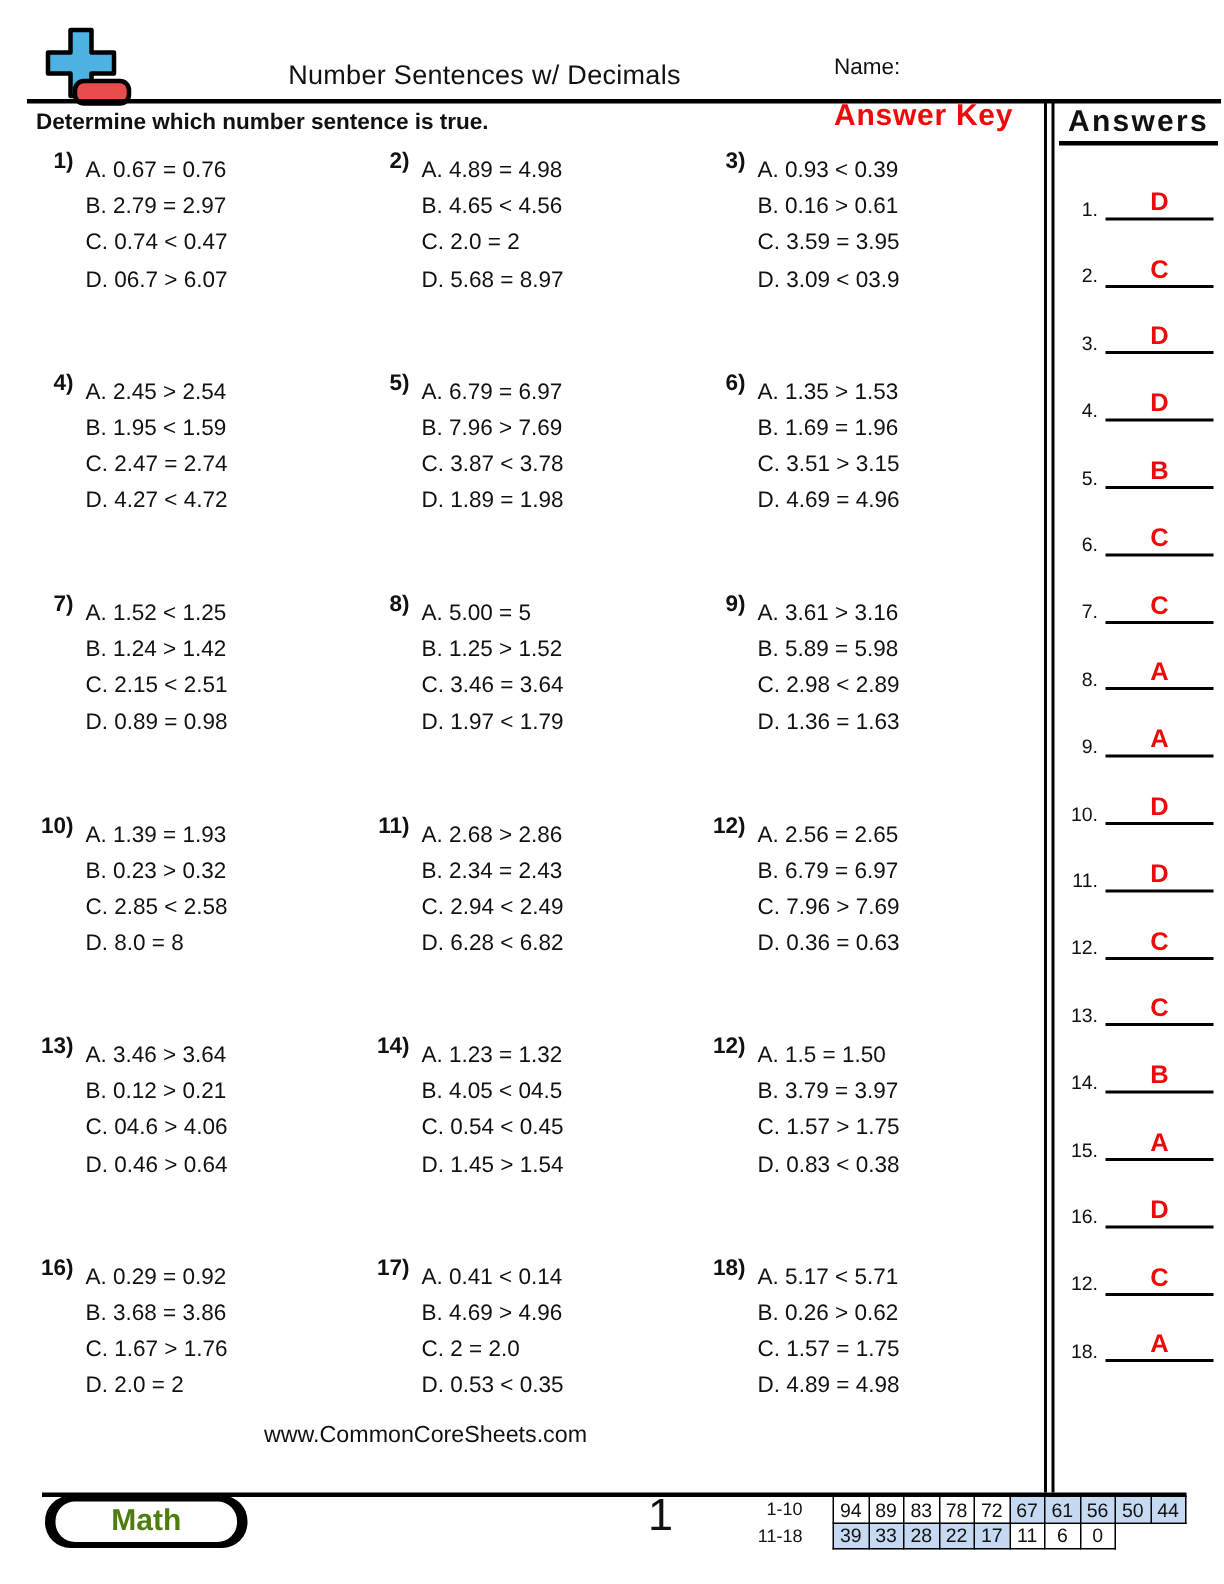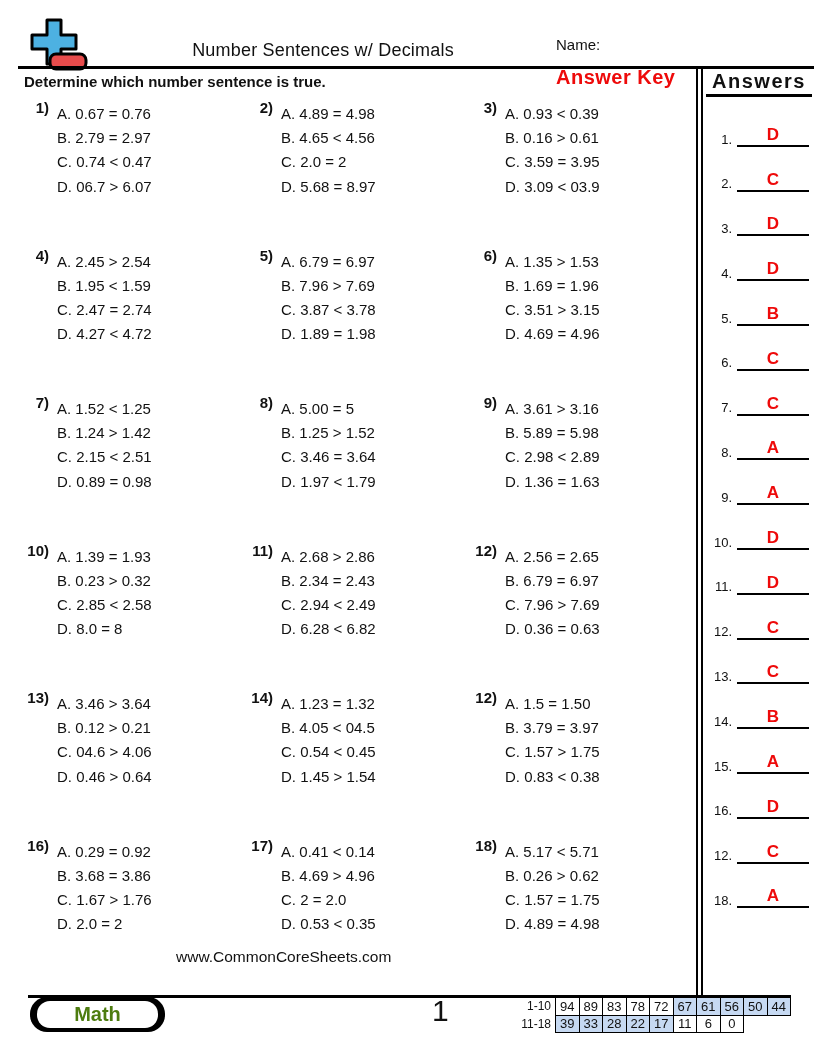--- a/index.html
+++ b/index.html
@@ -38,21 +38,21 @@
   .footer-rule { position:absolute; left:28px; top:995px; width:763px; height:3px; background:#000; }
   .math-badge { position:absolute; left:30px; top:997px; width:135px; height:35px; background:#000; border-radius:17px; }
   .math-badge-inner { position:absolute; left:7px; right:7px; top:4px; bottom:4px; background:#fff; border-radius:13px;
                       display:flex; align-items:center; justify-content:center; font-size:20px; font-weight:bold; color:#4d7c0f; }
   .website { position:absolute; left:176px; top:948px; font-size:15.5px; }
   .page-number { position:absolute; left:432px; top:994px; font-size:30px; }
   .score-table { position:absolute; right:25px; top:997px; border-collapse:collapse; font-size:13px; }
   .score-table td { text-align:center; }
   .score-table td.cell { border:1.5px solid #000; min-width:20.5px; height:16.5px; padding:0 1px; }
   .score-table td.cell.hl { background:var(--table_highlight,#c6d9f2); }
-  .score-table td.row-label { border:none; padding-right:4px; font-size:12px; text-align:right; white-space:nowrap;margin-top:40px; }
+  .score-table td.row-label { border:none; padding-right:20px; font-size:12px; text-align:right; white-space:nowrap;margin-top:40px; }
 </style>
 </head>
 <body>
 
 <div class="page">
 
   <div class="logo">
     <svg width="62" height="54" viewBox="0 0 62 54" aria-hidden="true">
       <path class="logo-plus" d="M19 2 H33 V17 H48 V31 H33 V46 H19 V31 H4 V17 H19 Z"></path>
       <rect class="logo-minus" x="22" y="36" width="36" height="15" rx="6"></rect>

